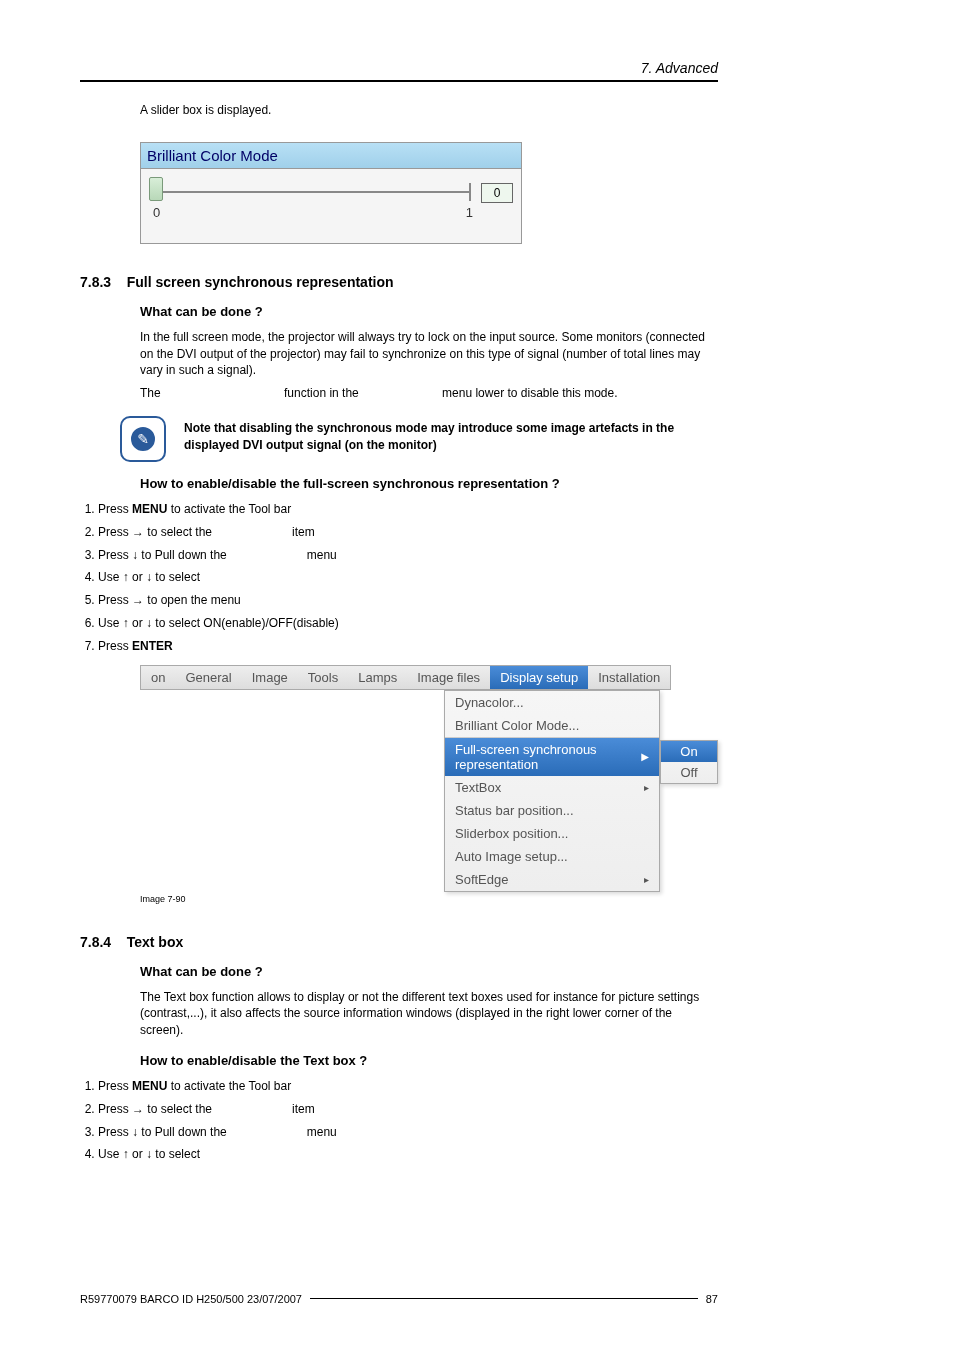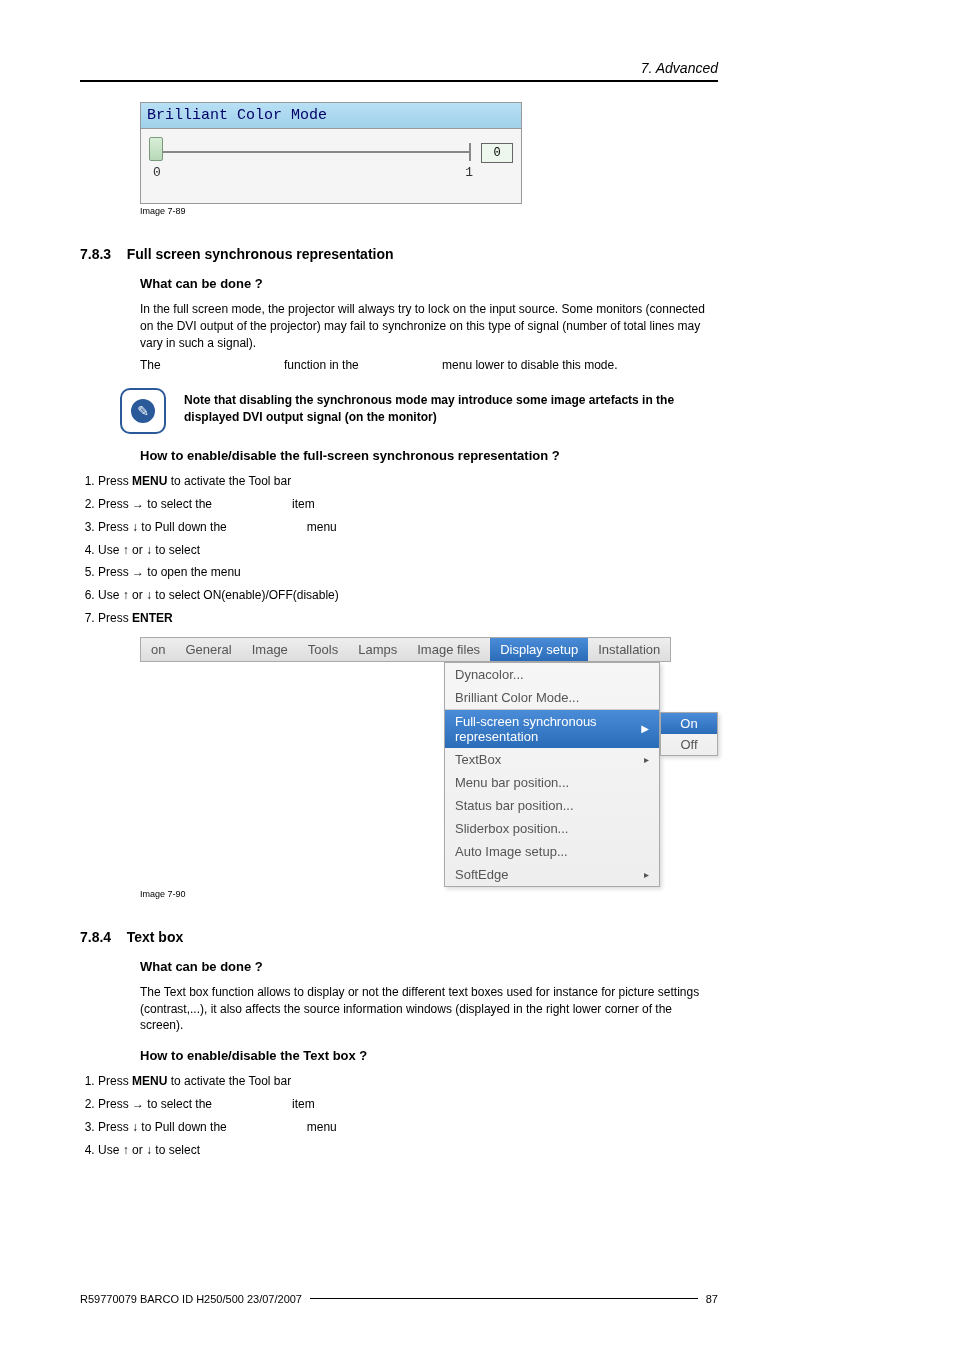--- a/index.html
+++ b/index.html
@@ -51,22 +51,21 @@
     padding-left: 18px;
   }
   ol.steps li {
     margin: 6px 0;
     line-height: 1.4;
   }
   .figure-slider {
     width: 380px;
     border: 1px solid #999;
     background: #f5f5f5;
-    margin-top: 16px;
-    font-family: Liberation Mono, monospace;
+    margin-top: 23px;
   }
   .figure-slider .title {
     background: linear-gradient(#b8e0f5, #a0d0ea);
     color: #006;
     font-size: 15px;
     padding: 4px 6px;
     border-bottom: 1px solid #999;
   }
   .slider-body {
     padding: 18px 14px 6px 14px;
@@ -189,36 +188,38 @@
   .inline-gap2 { display:inline-block; width:80px; }
 </style>
 </head>
 <body>
 
 <div class="page">
 
   <div class="header-right">7. Advanced</div>
   <hr class="hr-thick">
 
+  <div class="indent1">
+    <div class="para">A slider box is displayed.</div>
+  </div>
 
 
   <div class="indent1">
     <div class="figure-slider">
       <div class="title">Brilliant Color Mode</div>
       <div class="slider-body">
         <div class="track"></div>
         <div class="tick0"></div>
         <div class="tick1"></div>
         <div class="thumb"></div>
         <div class="val0">0</div>
         <div class="val1">1</div>
         <div class="readout">0</div>
       </div>
     </div>
-    <div class="caption">Image 7-89</div>
   </div>
 
   <div class="section-num">
     <span>7.8.3</span>&nbsp;&nbsp;&nbsp;&nbsp;<span>Full screen synchronous representation</span>
   </div>
 
   <div class="indent1">
     <div class="sub-head">What can be done ?</div>
     <div class="para">In the full screen mode, the projector will always try to lock on the input source. Some monitors (connected on the DVI output of the projector) may fail to synchronize on this type of signal (number of total lines may vary in such a signal).</div>
     <div class="para">
@@ -276,23 +277,20 @@
         <div class="sep"></div>
         <div class="item sel">
             <span>Full-screen synchronous representation</span>
             <span class="arrow">▶</span>
           </div>
         <div class="item">
             <span>TextBox</span>
             <span class="arrow">▸</span>
           </div>
         <div class="item">
-            <span>Menu bar position...</span>
-          </div>
-        <div class="item">
             <span>Status bar position...</span>
           </div>
         <div class="item">
             <span>Sliderbox position...</span>
           </div>
         <div class="item">
             <span>Auto Image setup...</span>
           </div>
         <div class="item">
             <span>SoftEdge</span>

